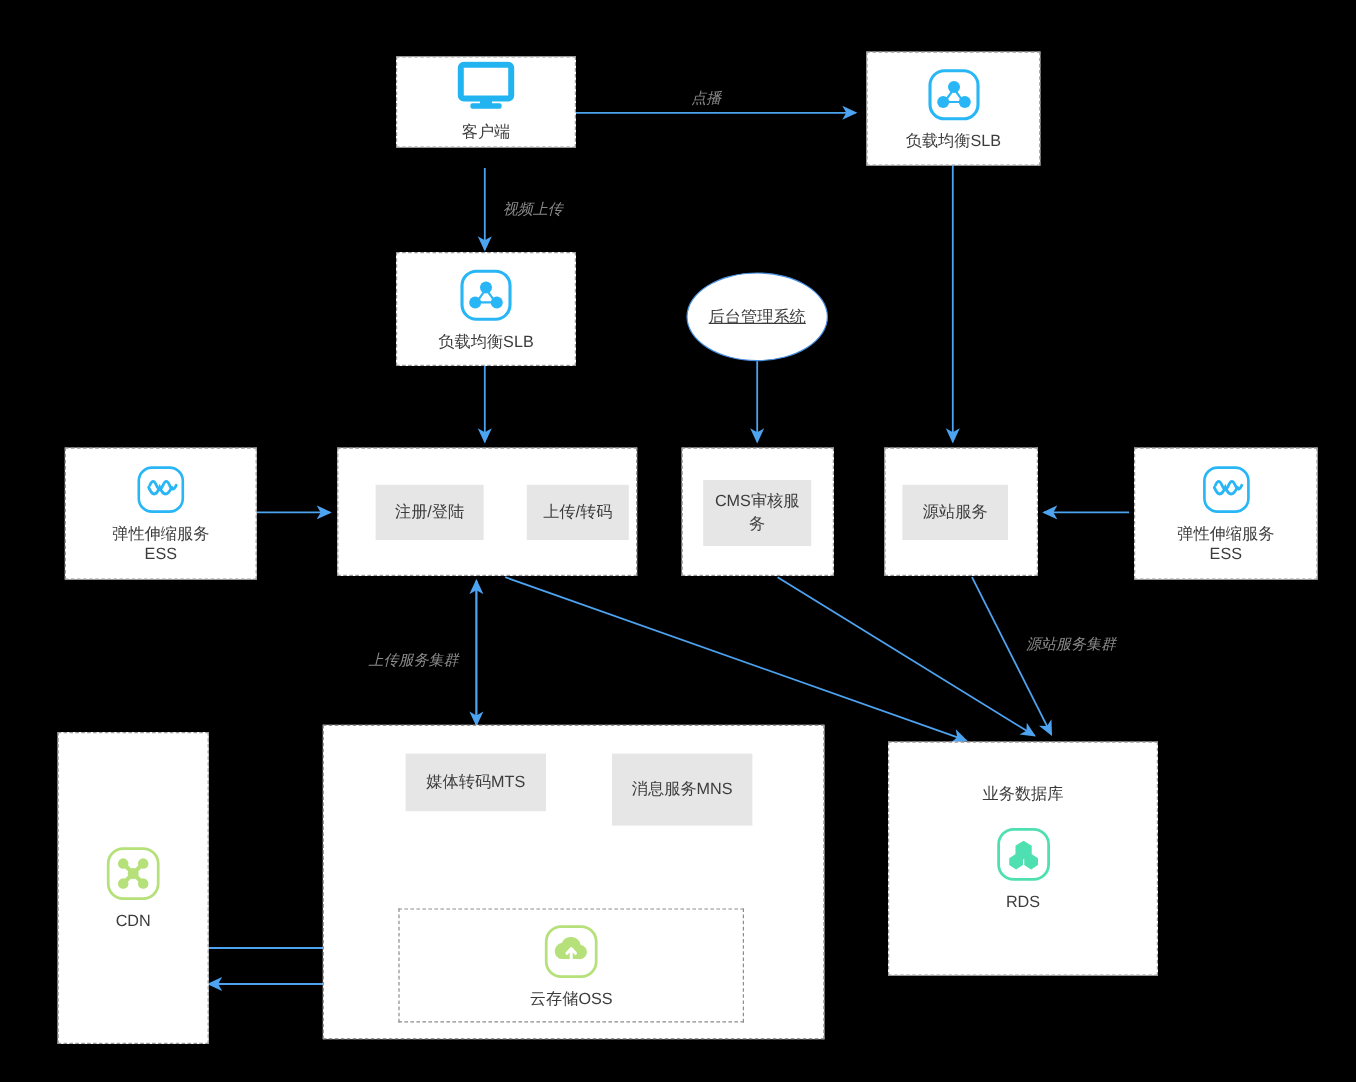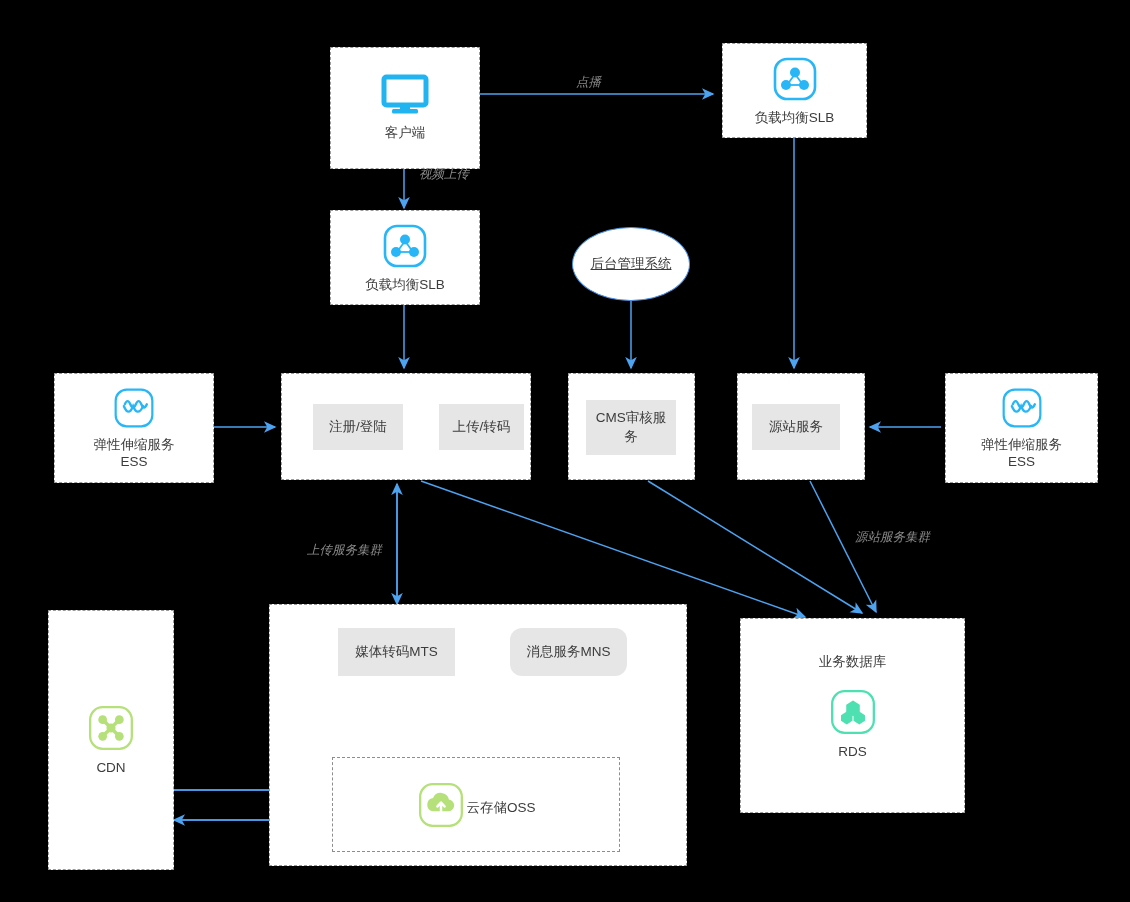--- a/index.html
+++ b/index.html
@@ -69,21 +69,21 @@
     background: #ffffff;
     border: 1px dashed #9a9a9a;
     z-index: 8;
   }
   .inner-dashed {
     position: absolute;
     background: #ffffff;
     border: 1px dashed #8d8d8d;
     z-index: 11;
     display: flex;
-    flex-direction: row;
+    flex-direction: column;
     align-items: center;
     justify-content: center;
   }
   .ellipse-node {
     position: absolute;
     background: #ffffff;
     border: 1.4px solid #4a90e2;
     border-radius: 50%;
     display: flex;
     align-items: center;
@@ -160,21 +160,21 @@
       <path d="M174,820 L270,820"></path>
       <path d="M174,790 L333,790"></path>
     </g>
   </svg>
 
   <div class="edge-label" style="left:576px; top:74px;">点播</div>
   <div class="edge-label" style="left:419px; top:166px;">视频上传</div>
   <div class="edge-label" style="left:307px; top:542px;">上传服务集群</div>
   <div class="edge-label" style="left:855px; top:529px;">源站服务集群</div>
 
-  <div class="node" style="left:330px; top:47px; width:150px; height:122px;">
+  <div class="node" style="left:330px; top:47px; width:150px; height:76px;">
     <span class="icon-wrap">
       <svg width="50" height="44" viewBox="0 0 50 44" aria-hidden="true">
         <rect x="4" y="3" width="42" height="28" rx="2.5" fill="none" stroke="#22b4f0" stroke-width="5"></rect>
         <rect x="20" y="31" width="10" height="5" fill="#22b4f0"></rect>
         <rect x="12" y="35" width="26" height="4.6" rx="1.6" fill="#22b4f0"></rect>
       </svg>
     </span>
     <span class="node-label">客户端</span>
   </div>
 
@@ -257,21 +257,21 @@
         <circle cx="32" cy="16" r="4.2" fill="#b5e07a"></circle>
         <circle cx="16" cy="32" r="4.2" fill="#b5e07a"></circle>
         <circle cx="32" cy="32" r="4.2" fill="#b5e07a"></circle>
       </svg>
     </span>
     <span class="node-label">CDN</span>
   </div>
 
   <div class="group-box" style="left:269px; top:604px; width:418px; height:262px;"></div>
   <div class="chip" style="left:338px; top:628px; width:117px; height:48px;">媒体转码MTS</div>
-  <div class="chip" style="left:510px; top:628px; width:117px; height:48px;border-radius:12px;">消息服务MNS</div>
+  <div class="chip" style="left:510px; top:628px; width:117px; height:60px;">消息服务MNS</div>
 
   <div class="inner-dashed" style="left:332px; top:757px; width:288px; height:95px;">
     <span class="icon-wrap">
       <svg width="50" height="50" viewBox="0 0 48 48" aria-hidden="true">
         <rect x="4" y="4" width="40" height="40" rx="12" fill="none" stroke="#b5e07a" stroke-width="2.2"></rect>
         <path d="M16 30 a6.5 6.5 0 0 1 0.4 -12.8 a8 8 0 0 1 15.2 1.6 a5.6 5.6 0 0 1 -1.2 11.2 Z" fill="#b5e07a"></path>
         <path d="M24 31 L24 22 M20.6 25.4 L24 21.6 L27.4 25.4" fill="none" stroke="#ffffff" stroke-width="2.4" stroke-linecap="round" stroke-linejoin="round"></path>
       </svg>
     </span>
     <span class="node-label">云存储OSS</span>

